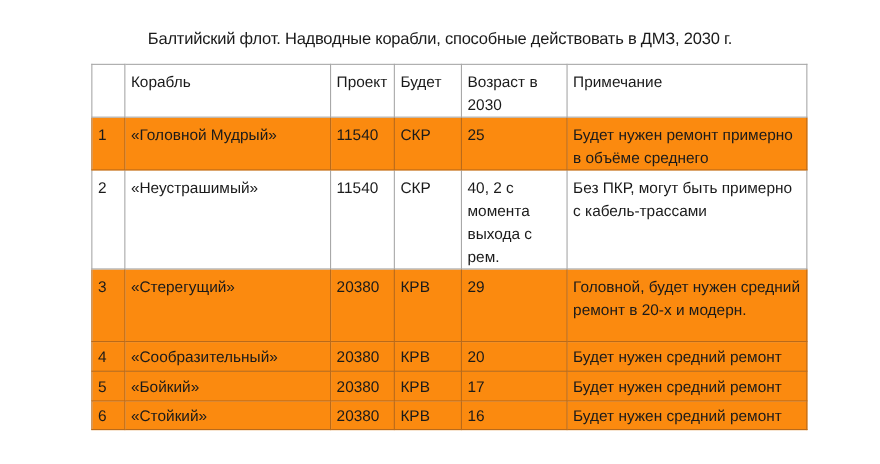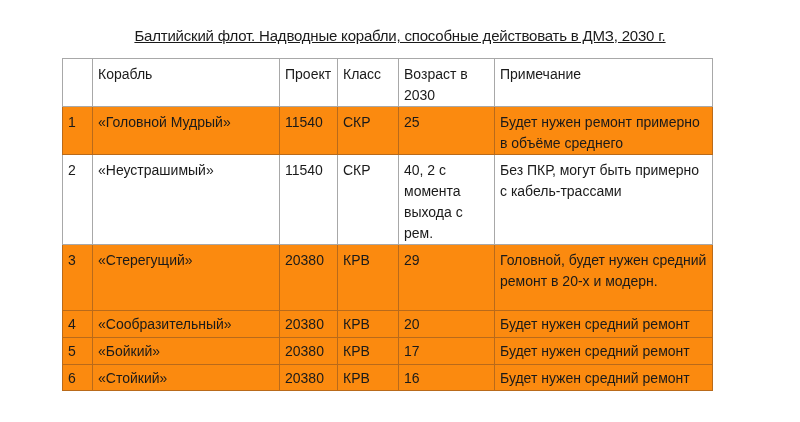--- a/index.html
+++ b/index.html
@@ -1,20 +1,20 @@
 <!DOCTYPE html>
 <html><head>
   <meta charset="utf-8">
   <style>
     html, body { margin: 0; padding: 0; background: #ffffff; }
     body { width: 800px; height: 422px; position: relative; overflow: hidden;
            font-family: "Liberation Sans", "DejaVu Sans", sans-serif; color: #1a1a1a; }
     .title { position: absolute; top: 27px; left: 0; width: 800px; text-align: center;
-             font-size: 15px; letter-spacing: -0.2px; text-decoration: underline; }
-    table { position: absolute; left: 62px; top: 58px; border-collapse: collapse;
+             font-size: 15px; letter-spacing: -0.2px; }
+    table { position: absolute; left: 83px; top: 58px; border-collapse: collapse;
             width: 650px; table-layout: fixed; font-size: 14px; }
     td, th { border: 1px solid #a8a8a8; vertical-align: top; text-align: left;
              padding: 5px 5px 0 5px; line-height: 21px; font-weight: normal; }
     tr.orange td { background: #fb8a0f; border-color: #b96a1a; }
     tr.white td { background: #ffffff; }
     col.c0 { width: 30px; } col.c1 { width: 187px; } col.c2 { width: 58px; }
     col.c3 { width: 61px; } col.c4 { width: 96px; } col.c5 { width: 218px; }
     tr.h-head { height: 48px; }
     tr.h-r1 { height: 47px; }
     tr.h-r2 { height: 87px; }
@@ -36,21 +36,21 @@
       <col class="c2">
       <col class="c3">
       <col class="c4">
       <col class="c5">
   </colgroup>
   <tbody>
       <tr class="white h-head">
     <td></td>
     <td>Корабль</td>
     <td>Проект</td>
-    <td>Класс</td>
+    <td>Будет</td>
     <td>Возраст в 2030</td>
     <td>Примечание</td>
   </tr>
   <tr class="orange h-r1">
     <td>1</td>
     <td>«Головной Мудрый»</td>
     <td>11540</td>
     <td>СКР</td>
     <td>25</td>
     <td>Будет нужен ремонт примерно в объёме среднего</td>

